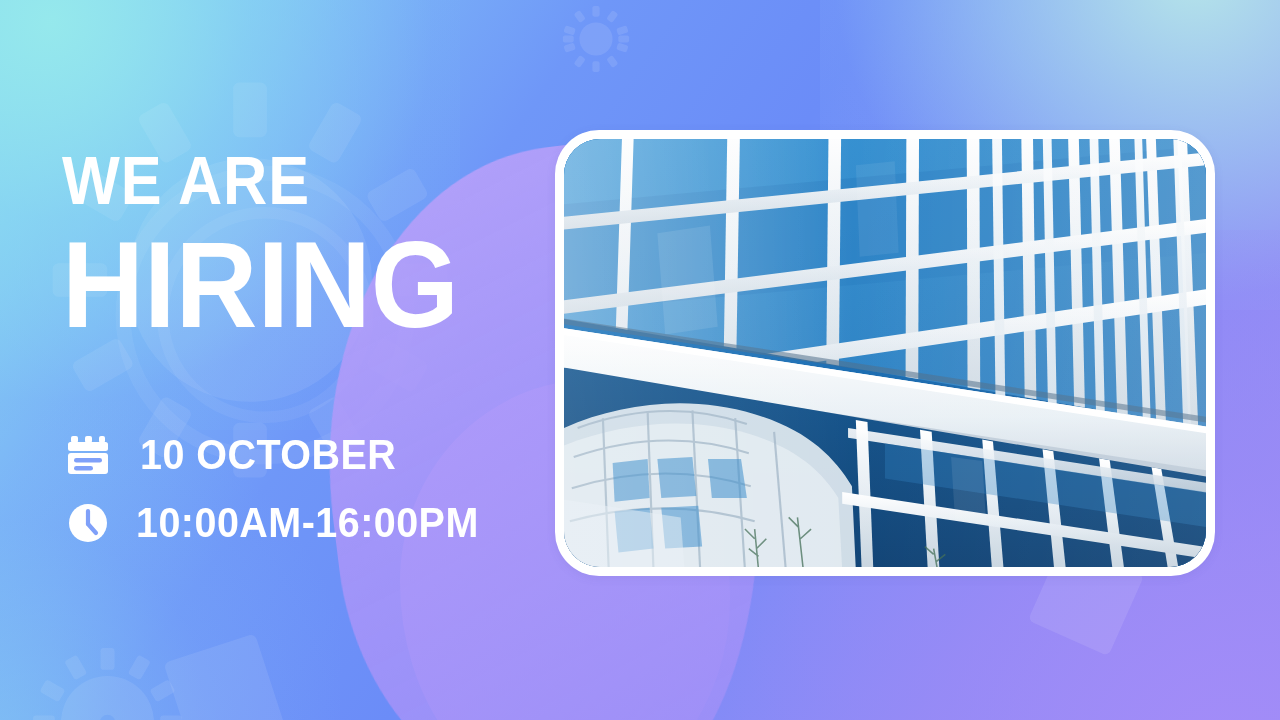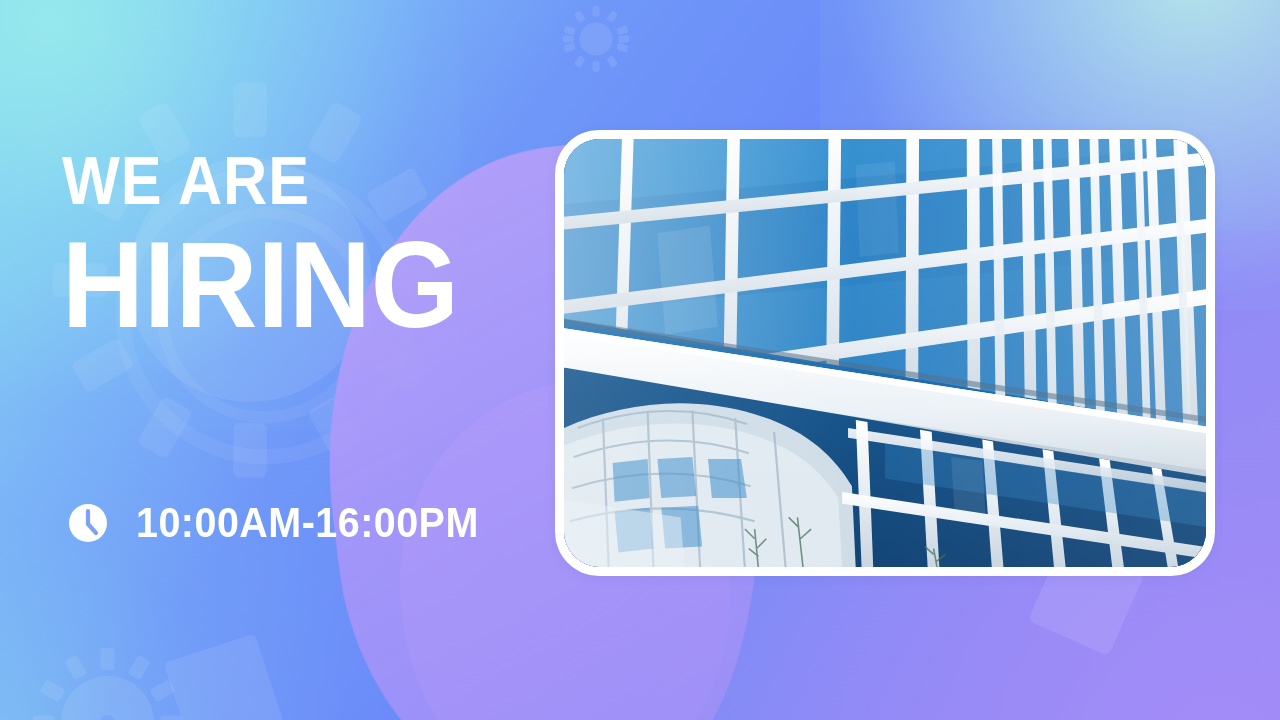--- a/index.html
+++ b/index.html
@@ -390,20 +390,38 @@
       </svg>
     </div>
   </div>
 
   <div class="content">
 
     <div class="headline-sub">WE ARE</div>
 
     <div class="headline-main">HIRING</div>
 
+    <div class="info-row row-date">
+      <span class="icon-box">
+        <svg width="44" height="44" viewBox="0 0 44 44" xmlns="http://www.w3.org/2000/svg">
+          <g fill="#ffffff">
+            <rect x="5" y="3" width="7" height="7" rx="2"></rect>
+            <rect x="19" y="3" width="7" height="7" rx="2"></rect>
+            <rect x="33" y="3" width="6" height="7" rx="2"></rect>
+            <rect x="2" y="9" width="40" height="9" rx="2.5"></rect>
+            <rect x="2" y="20" width="40" height="21" rx="3"></rect>
+          </g>
+          <g fill="#7FA0F9">
+            <rect x="8" y="25" width="28" height="4.6" rx="2.3"></rect>
+            <rect x="8" y="33" width="19" height="4.6" rx="2.3"></rect>
+          </g>
+        </svg>
+      </span>
+      <span class="info-label">10 OCTOBER</span>
+    </div>
 
     <div class="info-row row-time">
       <span class="icon-box">
         <svg width="44" height="44" viewBox="0 0 44 44" xmlns="http://www.w3.org/2000/svg">
           <circle cx="22" cy="22" r="19" fill="#ffffff"></circle>
           <g stroke="#7FA0F9" stroke-width="4.2" stroke-linecap="round" fill="none">
             <path d="M22 10 L22 23"></path>
             <path d="M22 23 L30 32"></path>
           </g>
         </svg>

